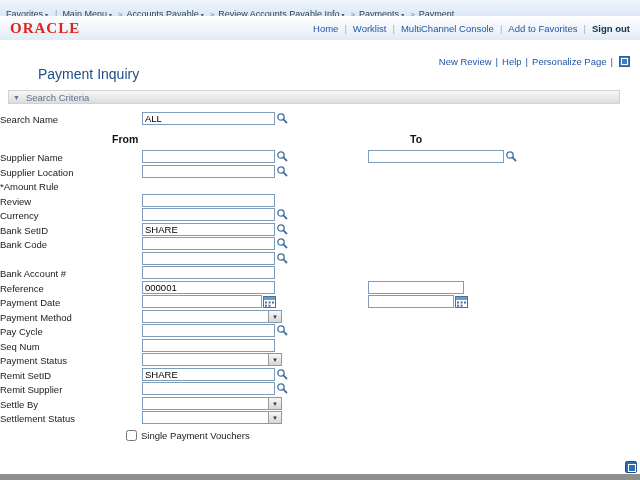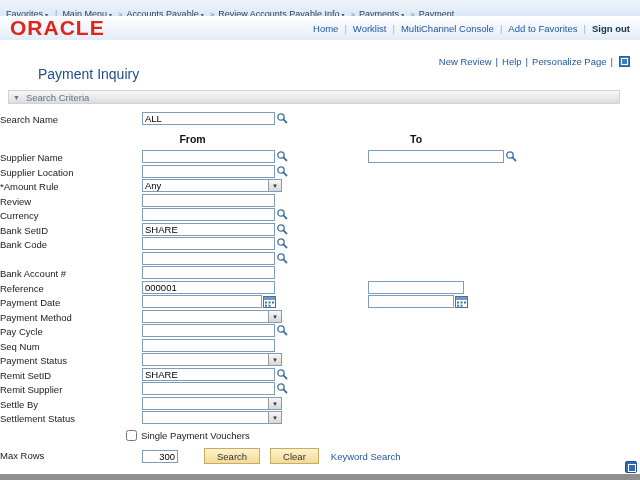--- a/index.html
+++ b/index.html
@@ -22,21 +22,21 @@
   .caret { font-size:6px; color:#4a5a70; margin:0 2px 0 2px; }
   .nav-sep { color:#8aa0b8; margin:0 5px; }
   .crumb-sep { color:#6d7f94; margin:0 4px; font-size:8px; }
 
   
   .brandbar {
     position:absolute; top:16px; left:0; width:640px; height:24px;
     background:linear-gradient(#ffffff,#e2ecf6);
     display:flex; align-items:center; justify-content:space-between; padding:0 10px;
   }
-  .oracle { color:#e2231a; font-size:21px; font-weight:bold; letter-spacing:1px; }
+  .oracle { color:#e2231a; font-size:15px; font-weight:bold; letter-spacing:1px;font-family:Liberation Serif, serif; }
   .brand-links { font-size:9.5px; display:flex; align-items:center; gap:6px; color:#2257a5; }
   .blink { color:#2257a5; cursor:pointer; }
   .blink-sep { color:#9db3c9; }
   .signout { color:#14304f; font-weight:bold; cursor:pointer; }
 
   
   .page-links {
     position:absolute; top:56px; right:10px;
     font-size:9.5px; color:#2257a5; display:flex; align-items:center; gap:4px;
   }
@@ -77,21 +77,21 @@
   .sel-text { flex:1; font-size:9.5px; line-height:12px; padding:0 2px; overflow:hidden; color:#000; }
   .sel-btn {
     width:13px; background:linear-gradient(#f7f7f7,#d7d7d7);
     border-left:1px solid #9a9a9a; font-size:7px; line-height:12px;
     text-align:center; color:#333; cursor:pointer;
   }
   .licon, .cicon { display:inline-flex; align-items:center; height:13px; margin-left:1px; cursor:pointer; }
 
   
   #fromto { position:absolute; top:133px; left:0; width:640px; height:15px; }
-  .ft-from { position:absolute; left:126px; width:133px; text-align:center; font-weight:bold; font-size:10.5px; color:#111; }
+  .ft-from { position:absolute; left:112px; width:133px; font-weight:bold; font-size:10.5px; color:#111; }
   .ft-to   { position:absolute; left:410px; font-weight:bold; font-size:10.5px; color:#111; }
 
   
   #spv-row { position:absolute; top:430px; left:126px; display:flex; align-items:center; gap:4px; }
   .cb { width:11px; height:11px; margin:0; cursor:pointer; }
   .cb-label { font-size:9.5px; color:#1a1a1a; }
 
   
   #actions-row { position:absolute; top:447px; left:0; width:640px; height:17px; }
   .btn {
@@ -220,26 +220,20 @@
           <span class="licon">
             <svg width="13" height="13" viewBox="0 0 13 13">
               <circle cx="5" cy="5" r="3.2" fill="#fff" stroke="#44719e" stroke-width="1.3"></circle>
               <line x1="7.4" y1="7.4" x2="11" y2="11" stroke="#44719e" stroke-width="1.8"></line>
             </svg>
           </span>
         </span>
       </div>
       <div class="frow" style="position: relative; height: 14.5px;">
         <span class="flabel">*Amount Rule</span>
-        <span class="fctl">
-          <span class="sel">
-            <span class="sel-text">Any</span>
-            <span class="sel-btn">▾</span>
-          </span>
-        </span>
       </div>
       <div class="frow" style="position: relative; height: 14.5px;">
         <span class="flabel">Review</span>
         <span class="fctl">
           <input type="text" class="fin w133" value="" style="">
         </span>
       </div>
       <div class="frow" style="position: relative; height: 14.5px;">
         <span class="flabel">Currency</span>
         <span class="fctl">
@@ -415,25 +409,16 @@
           </span>
         </span>
       </div>
     </div>
 
   <div id="spv-row">
     <input type="checkbox" class="cb" style="">
     <span class="cb-label">Single Payment Vouchers</span>
   </div>
 
-  <div id="actions-row">
-    <span class="flabel" style="top:3px;">Max Rows</span>
-    <span class="fctl" style="top:1px;">
-      <input type="text" class="fin w36" value="300" style="">
-      <button class="btn btn-search">Search</button>
-      <button class="btn btn-clear">Clear</button>
-      <span class="klink">Keyword Search</span>
-    </span>
-  </div>
 
   <div class="corner-icon"></div>
   <div class="bottom-strip"></div>
 </div>
 
 </body></html>

